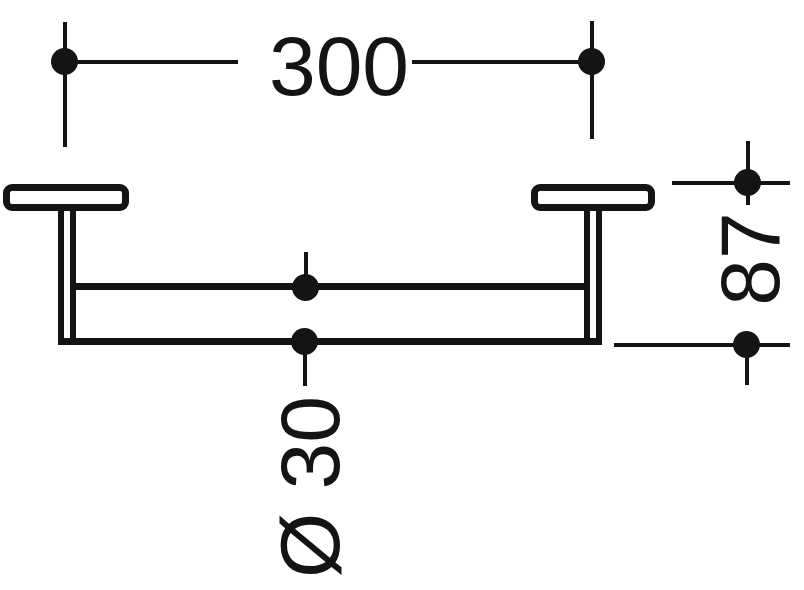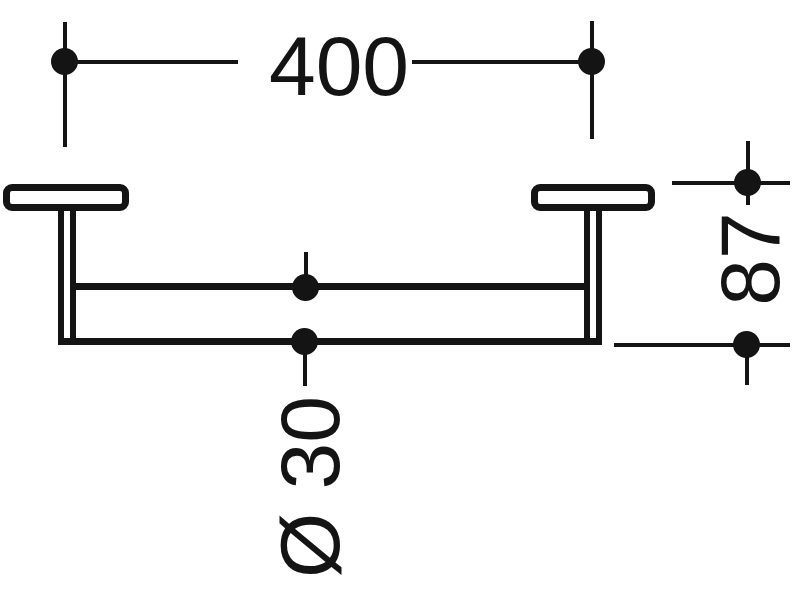--- a/index.html
+++ b/index.html
@@ -53,21 +53,21 @@
     <div class="ln" style="left:58px;top:338px;width:544px;height:7px"></div>
   </div>
 
   <div>
     <div class="dim" style="left:63px;top:22px;width:4px;height:125px"></div>
     <div class="dim" style="left:590px;top:21px;width:4px;height:118px"></div>
     <div class="dim" style="left:65px;top:60px;width:173px;height:4px"></div>
     <div class="dim" style="left:412px;top:60px;width:181px;height:4px"></div>
     <div class="dot" style="left:51px;top:48px"></div>
     <div class="dot" style="left:578px;top:48px"></div>
-    <div class="label" style="left:265px;top:20px;width:148px;height:92px">400</div>
+    <div class="label" style="left:265px;top:20px;width:148px;height:92px">300</div>
   </div>
 
   <div>
     <div class="dim" style="left:672px;top:181px;width:118px;height:4px"></div>
     <div class="dim" style="left:746px;top:141px;width:4px;height:64px"></div>
     <div class="dim" style="left:614px;top:343px;width:176px;height:4px"></div>
     <div class="dim" style="left:745px;top:345px;width:4px;height:40px"></div>
     <div class="dot" style="left:734px;top:169px"></div>
     <div class="dot" style="left:733px;top:331px"></div>
     <div class="label rot" style="left:680px;top:214px;width:140px;height:90px">87</div>

